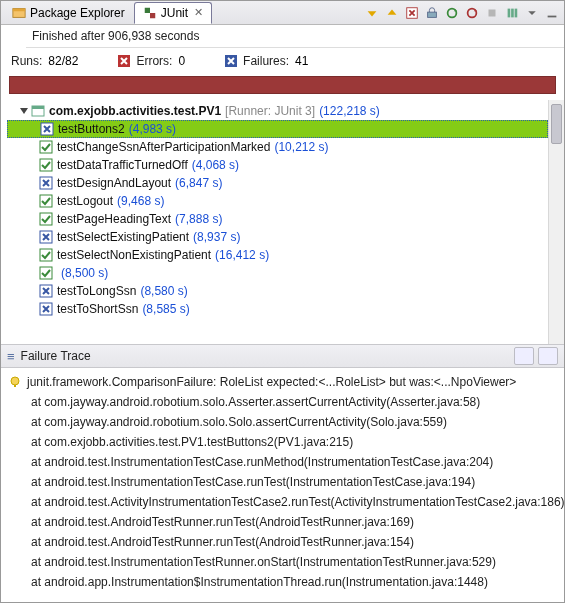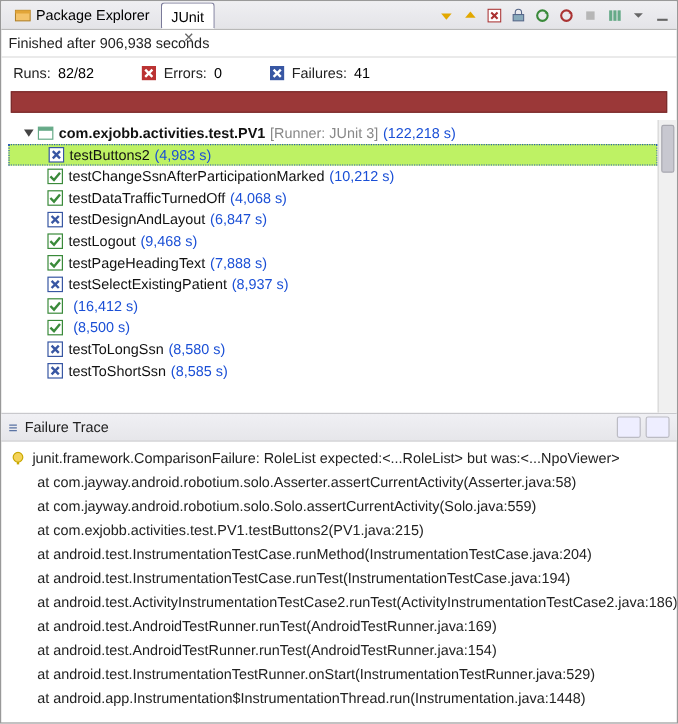--- a/index.html
+++ b/index.html
@@ -1,40 +1,40 @@
 <!DOCTYPE html>
 <html><head>
 <meta charset="utf-8">
 <style>
 * { box-sizing: border-box; margin: 0; padding: 0; font-family: "Segoe UI", Tahoma, sans-serif; font-size: 12px; }
 body { background: #fff; width: 565px; height: 603px; overflow: hidden; display: flex; flex-direction: column; border: 1px solid #999; }
 .tabbar { display: flex; align-items: center; background: linear-gradient(#efeff2,#e4e4e8); border-bottom: 1px solid #b8b8b8; height: 24px; padding-left: 2px; }
 .tab { display: flex; align-items: center; gap: 4px; padding: 0 8px; border: 1px solid transparent; height: 22px; }
-.tab.active { background: #fff; border: 1px solid #7a7a99; border-bottom-color: #fff; border-radius: 3px 3px 0 0; flex-direction: column; }
+.tab.active { background: #fff; border: 1px solid #7a7a99; border-bottom-color: #fff; border-radius: 3px 3px 0 0; }
 .tab .ticon { width: 14px; height: 14px; }
 .tab .close { color: #666; font-size: 11px; margin-left: 2px; }
 .tbuttons { margin-left: auto; display: flex; align-items: center; gap: 4px; padding-right: 4px; }
 .tbtn { width: 16px; height: 16px; display: inline-flex; align-items: center; justify-content: center; border-radius: 2px; }
-.status { padding: 4px 6px; border-bottom: 1px solid #ddd; color: #222; }
+.status { padding: 4px 6px; border-bottom: 1px solid #ddd; color: #222; margin-left: 25px; }
 .counters { display: flex; align-items: center; gap: 40px; padding: 6px 10px; }
 .counters .grp { display: flex; align-items: center; gap: 6px; }
 .counters .grp .lbl { color: #222; }
 .counters .ic { width: 12px; height: 12px; }
 .bar { height: 18px; background: #9b3838; margin: 2px 8px 6px 8px; border: 1px solid #7a2c2c; }
 .tree-scroll { flex: 1; overflow: auto; position: relative; }
 .tree { padding: 2px 16px 4px 6px; }
 .node { display: flex; align-items: center; height: 18px; white-space: nowrap; }
 .lvl1 { padding-left: 12px; }
 .lvl2 { padding-left: 32px; }
 .twisty { width: 10px; height: 10px; margin-right: 2px; }
 .ticon2 { width: 14px; height: 14px; margin-right: 4px; flex-shrink: 0; }
 .tname { color: #111; }
 .ttime { color: #1a4fd6; margin-left: 4px; }
 .trunner { color: #888; margin-left: 4px; }
-.node.selected { background: #bef264; border: 1px dotted #2b5fb0; }
+.node.selected { background: #84cc16; border: 1px dotted #2b5fb0; }
 .ftrace-hdr { display: flex; align-items: center; background: linear-gradient(#f0f0f4,#e6e6ea); border-top: 1px solid #c8c8cc; border-bottom: 1px solid #c8c8cc; padding: 2px 6px; gap: 6px; }
 .ftrace-hdr .ham { color: #5b74a4; font-size: 13px; }
 .ftrace-hdr .title { font-weight: normal; color: #222; }
 .ftrace-hdr .rbtns { margin-left: auto; display: flex; gap: 4px; }
 .ftrace-hdr .rbtn { width: 20px; height: 18px; border: 1px solid #bcbcc4; background: #eef; border-radius: 2px; }
 .trace { padding: 4px 6px 10px 8px; }
 .trace .line { display: flex; align-items: center; gap: 6px; height: 20px; white-space: nowrap; color: #222; }
 .trace .bulb { width: 12px; height: 12px; flex-shrink: 0; }
 .trace .indent { padding-left: 22px; }
 .scrollbar-stub { position: absolute; right: 0; top: 0; width: 16px; bottom: 0; background: #f0f0f0; border-left: 1px solid #d8d8d8; }
@@ -217,20 +217,21 @@
             <path d="M4 4 L10 10 M10 4 L4 10" stroke="#3857a3" stroke-width="2"></path>
           </svg>
           <span class="tname">testSelectExistingPatient</span>
           <span class="ttime">(8,937 s)</span>
         </div>
         <div class="node lvl2">
           <svg class="ticon2" viewBox="0 0 14 14">
             <rect x="1" y="1" width="12" height="12" fill="#fff" stroke="#3a8a3a"></rect>
             <path d="M3 7 L6 10 L11 4" fill="none" stroke="#3a8a3a" stroke-width="2"></path>
           </svg>
+          <span class="tname">testSelectNonExistingPatient</span>
           <span class="ttime">(16,412 s)</span>
         </div>
         <div class="node lvl2">
           <svg class="ticon2" viewBox="0 0 14 14">
             <rect x="1" y="1" width="12" height="12" fill="#fff" stroke="#3a8a3a"></rect>
             <path d="M3 7 L6 10 L11 4" fill="none" stroke="#3a8a3a" stroke-width="2"></path>
           </svg>
           <span class="ttime">(8,500 s)</span>
         </div>
         <div class="node lvl2">

